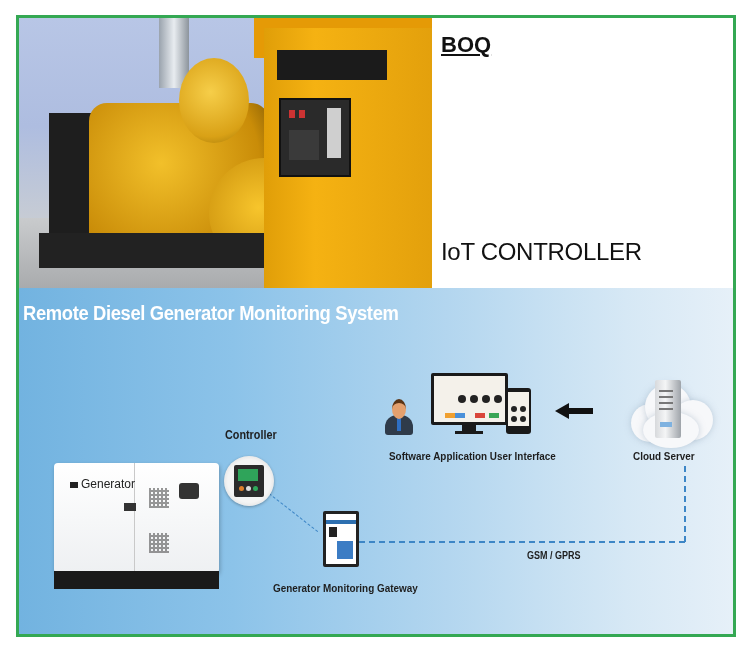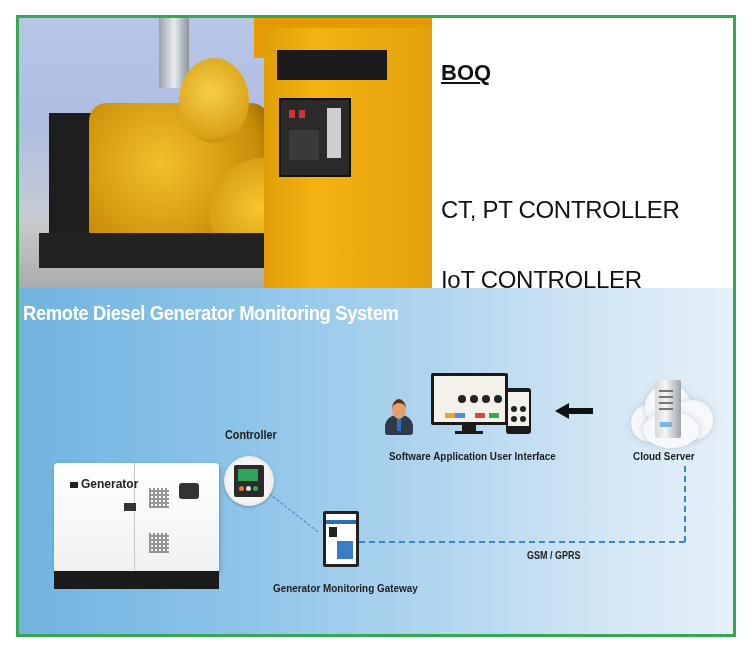--- a/index.html
+++ b/index.html
@@ -14,32 +14,32 @@
   .photo .alt{position:absolute;left:190px;top:140px;width:110px;height:110px;border-radius:50%;background:radial-gradient(circle at 45% 45%,#f7c52c,#d19810 70%,#8a6406);}
   .photo .filter{position:absolute;left:160px;top:40px;width:70px;height:85px;border-radius:50%;background:radial-gradient(circle at 45% 40%,#f6ce49,#d9a116 70%,#9b7308);}
   .photo .duct{position:absolute;left:140px;top:0;width:30px;height:70px;background:linear-gradient(90deg,#9aa3ad,#e8ecf0,#8c949c);}
   .photo .cabinet{position:absolute;left:245px;top:10px;width:170px;height:260px;background:linear-gradient(90deg,#e09e08,#f5b212 30%,#e3a00c);}
   .photo .cabinet-top{position:absolute;left:235px;top:0;width:180px;height:40px;background:#e59a06;}
   .photo .vent{position:absolute;left:258px;top:32px;width:110px;height:30px;background:#1b1b1b;}
   .photo .panel{position:absolute;left:260px;top:80px;width:68px;height:75px;background:#2a2a2a;border:2px solid #111;}
   .photo .panel i{position:absolute;display:block;}
   .photo .base{position:absolute;left:20px;top:215px;width:230px;height:35px;background:#222;}
   
-  .boq{position:absolute;left:420px;top:0;width:294px;height:270px;margin-top:28px;}
+  .boq{position:absolute;left:420px;top:0;width:294px;height:270px;}
   .boq .title{position:absolute;left:2px;top:14px;font-size:22px;font-weight:bold;text-decoration:underline;color:#111;}
   .boq .item{position:absolute;left:2px;font-size:24px;color:#111;letter-spacing:-0.3px;}
   
   .diagram{position:absolute;left:0;top:270px;width:714px;height:346px;
     background:linear-gradient(90deg,#72b3e0 0%,#8cc3e9 30%,#b3d6ef 60%,#d6e8f5 85%,#e6f0f8 100%);}
   .diagram .heading{position:absolute;left:4px;top:14px;font-size:20px;font-weight:bold;color:#ffffff;letter-spacing:-0.4px;transform:scaleX(0.92);transform-origin:left;}
   .lbl{position:absolute;font-size:11px;font-weight:bold;color:#1e1e1e;white-space:nowrap;transform:scaleX(0.9);transform-origin:left;}
   
   .gen{position:absolute;left:35px;top:175px;width:165px;height:110px;background:linear-gradient(180deg,#ffffff,#eef0f2);border-radius:4px;box-shadow:1px 2px 4px rgba(0,0,0,.25);}
   .gen .split{position:absolute;left:80px;top:0;width:1px;height:110px;background:#c9c9c9;}
-  .gen .name{position:absolute;left:16px;top:14px;font-size:12px;font-weight:bold;color:#222;}
+  .gen .name{position:absolute;left:16px;top:14px;font-size:12px;font-weight:normal;color:#222;}
   .gen .name::before{content:"";display:inline-block;width:8px;height:6px;background:#222;margin-right:3px;vertical-align:middle;}
   .gen .grill{position:absolute;width:20px;height:20px;background:repeating-linear-gradient(90deg,#555 0 2px,transparent 2px 4px),repeating-linear-gradient(0deg,#555 0 2px,transparent 2px 4px);opacity:.6;}
   .gen .win{position:absolute;left:125px;top:20px;width:20px;height:16px;background:#333;border-radius:3px;}
   .gen .latch{position:absolute;left:70px;top:40px;width:12px;height:8px;background:#333;}
   .gen-base{position:absolute;left:35px;top:283px;width:165px;height:18px;background:#1a1a1a;}
   
   .ctrl{position:absolute;left:205px;top:168px;width:50px;height:50px;border-radius:50%;background:radial-gradient(circle,#f4f4f4 60%,#c9c9c9);box-shadow:0 1px 3px rgba(0,0,0,.3);}
   .ctrl .body{position:absolute;left:10px;top:9px;width:30px;height:32px;background:#2b2b2b;border-radius:2px;}
   .ctrl .screen{position:absolute;left:14px;top:13px;width:20px;height:12px;background:#2fa45a;}
   .ctrl .b{position:absolute;top:30px;width:5px;height:5px;border-radius:50%;}
@@ -94,21 +94,20 @@
     <div class="panel">
       <i style="left:8px;top:10px;width:6px;height:8px;background:#c33;"></i>
       <i style="left:18px;top:10px;width:6px;height:8px;background:#c33;"></i>
       <i style="left:46px;top:8px;width:14px;height:50px;background:#cfcfcf;"></i>
       <i style="left:8px;top:30px;width:30px;height:30px;background:#3a3a3a;"></i>
     </div>
   </div>
 
   <div class="boq">
     <div class="title">BOQ</div>
-    <div class="item" style="top:150px;">CT, PT CONTROLLER</div>
     <div class="item" style="top:220px;">IoT CONTROLLER</div>
   </div>
 
   <div class="diagram">
     <div class="heading">Remote Diesel Generator Monitoring System</div>
 
     <div class="dash" style="left:250px;top:205px;width:62px;height:0;border-top-width:1px;transform:rotate(38deg);transform-origin:left;"></div>
     <div class="dash" style="left:340px;top:253px;width:326px;height:0;border-top-width:2px;"></div>
     <div class="dash" style="left:665px;top:178px;width:0;height:76px;border-left-width:2px;"></div>
 

